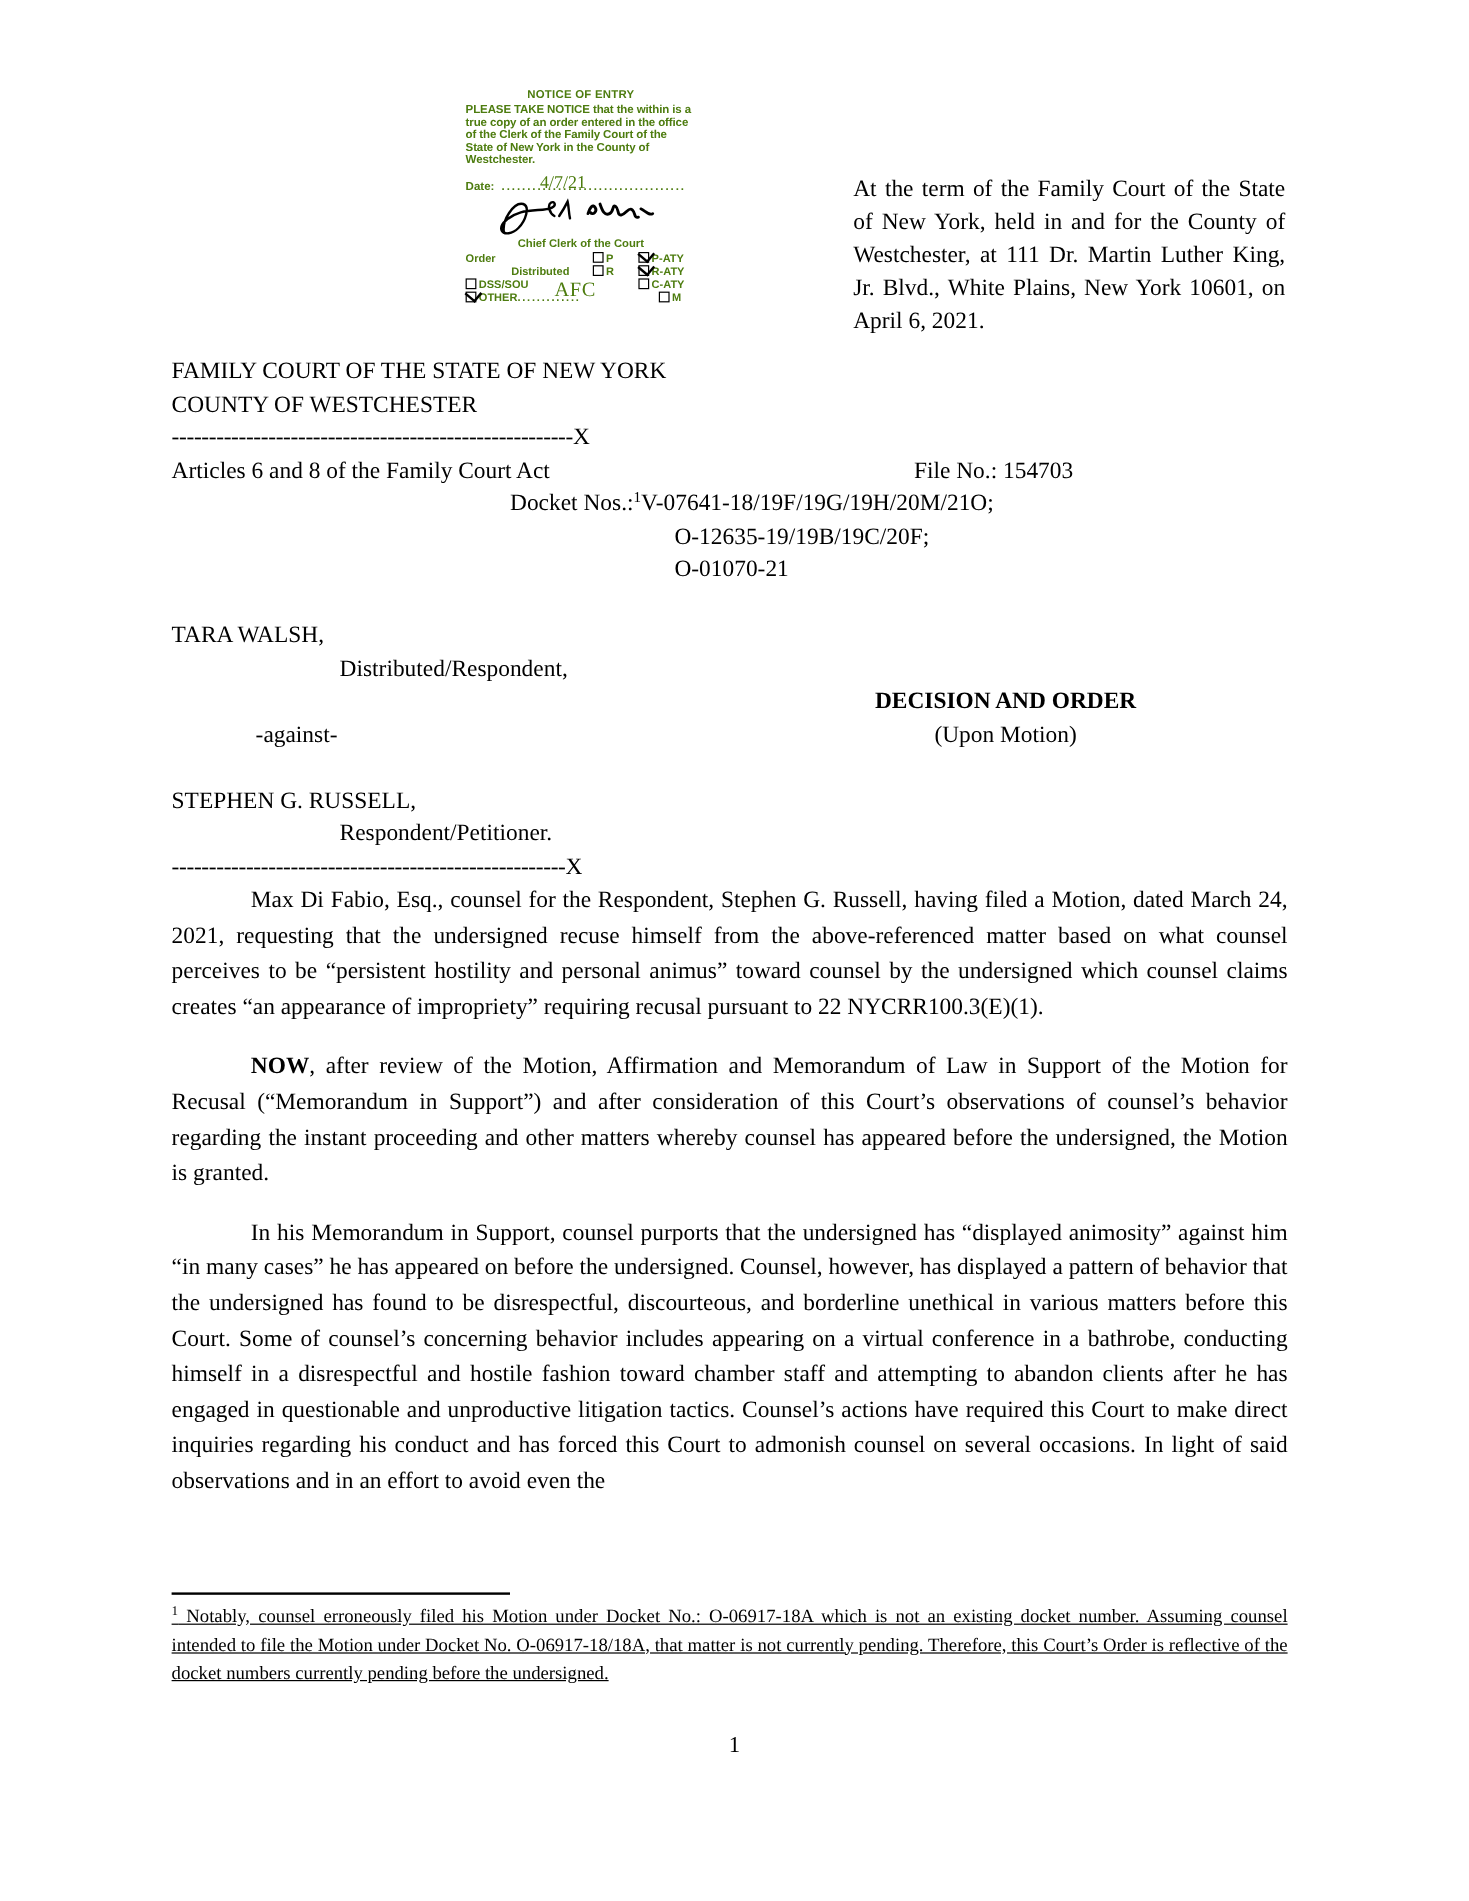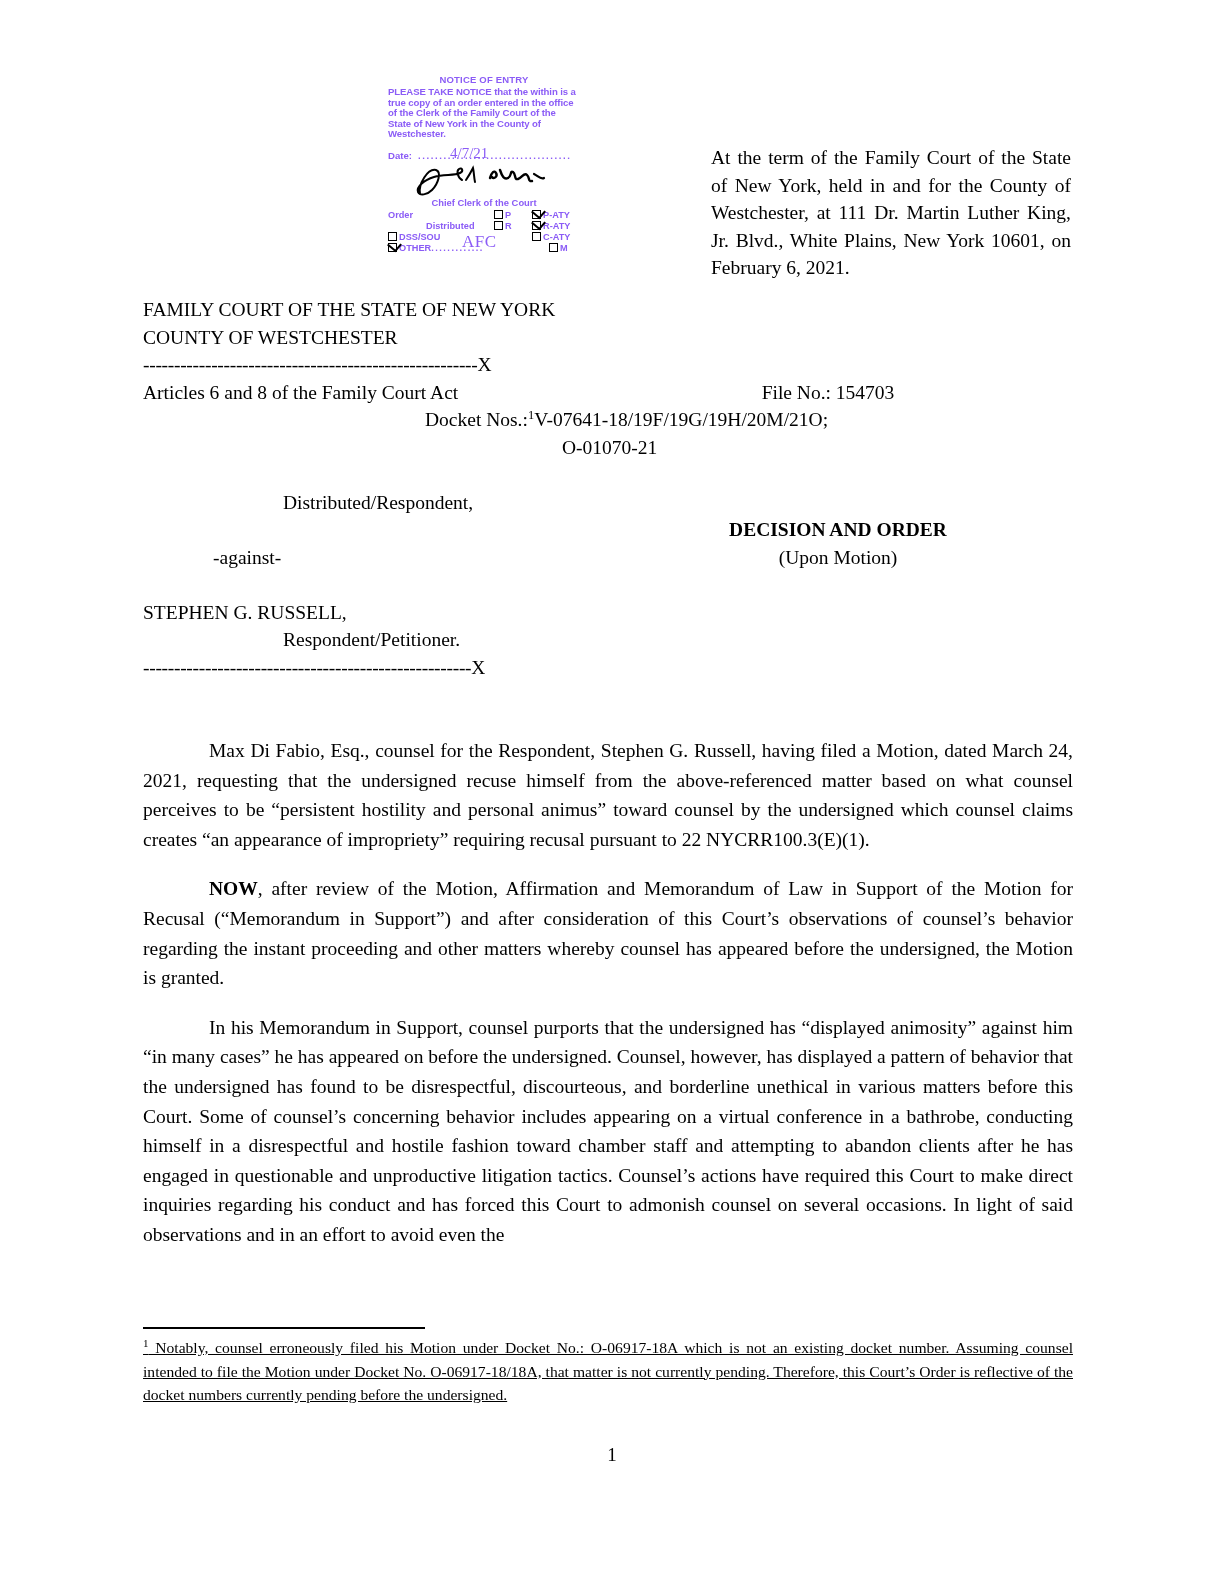--- a/index.html
+++ b/index.html
@@ -19,21 +19,21 @@
     overflow: hidden;
   }
 
   
   .stamp {
     position: absolute;
     left: 388px;
     top: 74px;
     width: 192px;
     font-family: "Liberation Sans", "DejaVu Sans", sans-serif;
-    color: #8b5cf6;
+    color: #4d7c0f;
   }
   .stamp-title {
     text-align: center;
     font-size: 9.5px;
     font-weight: bold;
     letter-spacing: .2px;
     margin-bottom: 2px;
   }
   .stamp-body {
     font-size: 9.6px;
@@ -250,44 +250,50 @@
       <span class="sg" style="left:144px; top:22px;"><span class="cbx"></span><span>C-ATY</span></span>
       <span class="sg" style="left:161px; top:33px;"><span class="cbx"></span><span>M</span></span>
 
       <span class="sg" style="left:0; top:22px;"><span class="cbx"></span><span>DSS/SOU</span></span>
       <span class="sg" style="left:0; top:33px;"><span class="cbx checked"></span><span>OTHER</span><span class="other-dots">.............</span></span>
 
       <span class="afc">AFC</span>
     </div>
   </div>
 
-  <div class="court-term">At the term of the Family Court of the State of New York, held in and for the County of Westchester, at 111 Dr. Martin Luther King, Jr. Blvd., White Plains, New York 10601, on February 6, 2021.</div>
+  <div class="court-term">At the term of the Family Court of the State of New York, held in and for the County of Westchester, at 111 Dr. Martin Luther King, Jr. Blvd., White Plains, New York 10601, on April 6, 2021.</div>
 
   <div class="caption">
     <div class="cap-line">FAMILY COURT OF THE STATE OF NEW YORK</div>
     <div class="cap-line">COUNTY OF WESTCHESTER</div>
     <div class="cap-line rule-x">------------------------------------------------------X</div>
 
 
     <div class="cap-row">
       <span class="cap-line">Articles 6 and 8 of the Family Court Act</span>
       <span class="cap-right ctr">File No.: 154703</span>
     </div>
 
     <div class="cap-row">
       <span class="cap-right" style="left:282px; width:auto; white-space:nowrap;"><span>Docket Nos.:</span><sup class="fn">1</sup><span>V-07641-18/19F/19G/19H/20M/21O;</span></span>
     </div>
 
+    <div class="cap-row">
+      <span class="cap-right" style="left:419px;">O-12635-19/19B/19C/20F;</span>
+    </div>
 
     <div class="cap-row">
       <span class="cap-right" style="left:419px;">O-01070-21</span>
     </div>
 
     <div class="cap-row" style="height:27.5px;"></div>
 
+    <div class="cap-row">
+      <span class="cap-line">TARA WALSH,</span>
+    </div>
 
     <div class="cap-row">
       <span class="cap-line indent-1">Distributed/Respondent,</span>
     </div>
 
     <div class="cap-row">
       <span class="cap-right ctr bold" style="left:440px;">DECISION AND ORDER</span>
     </div>
 
     <div class="cap-row">

